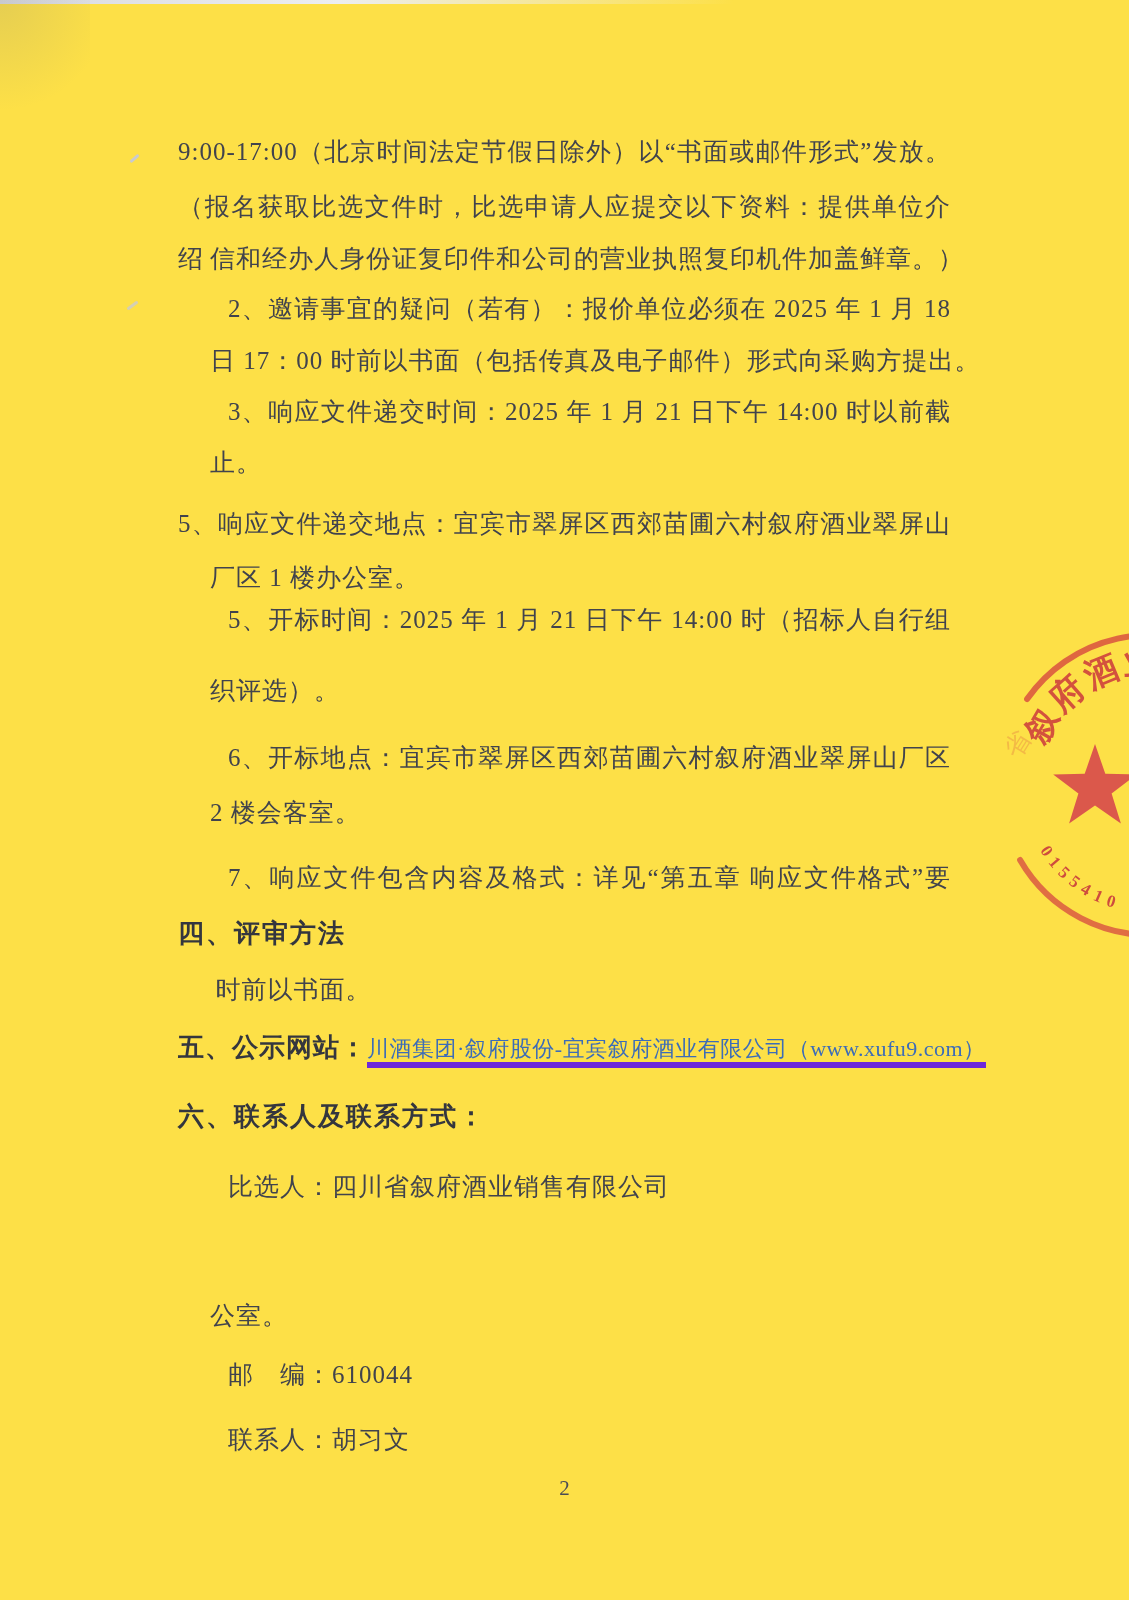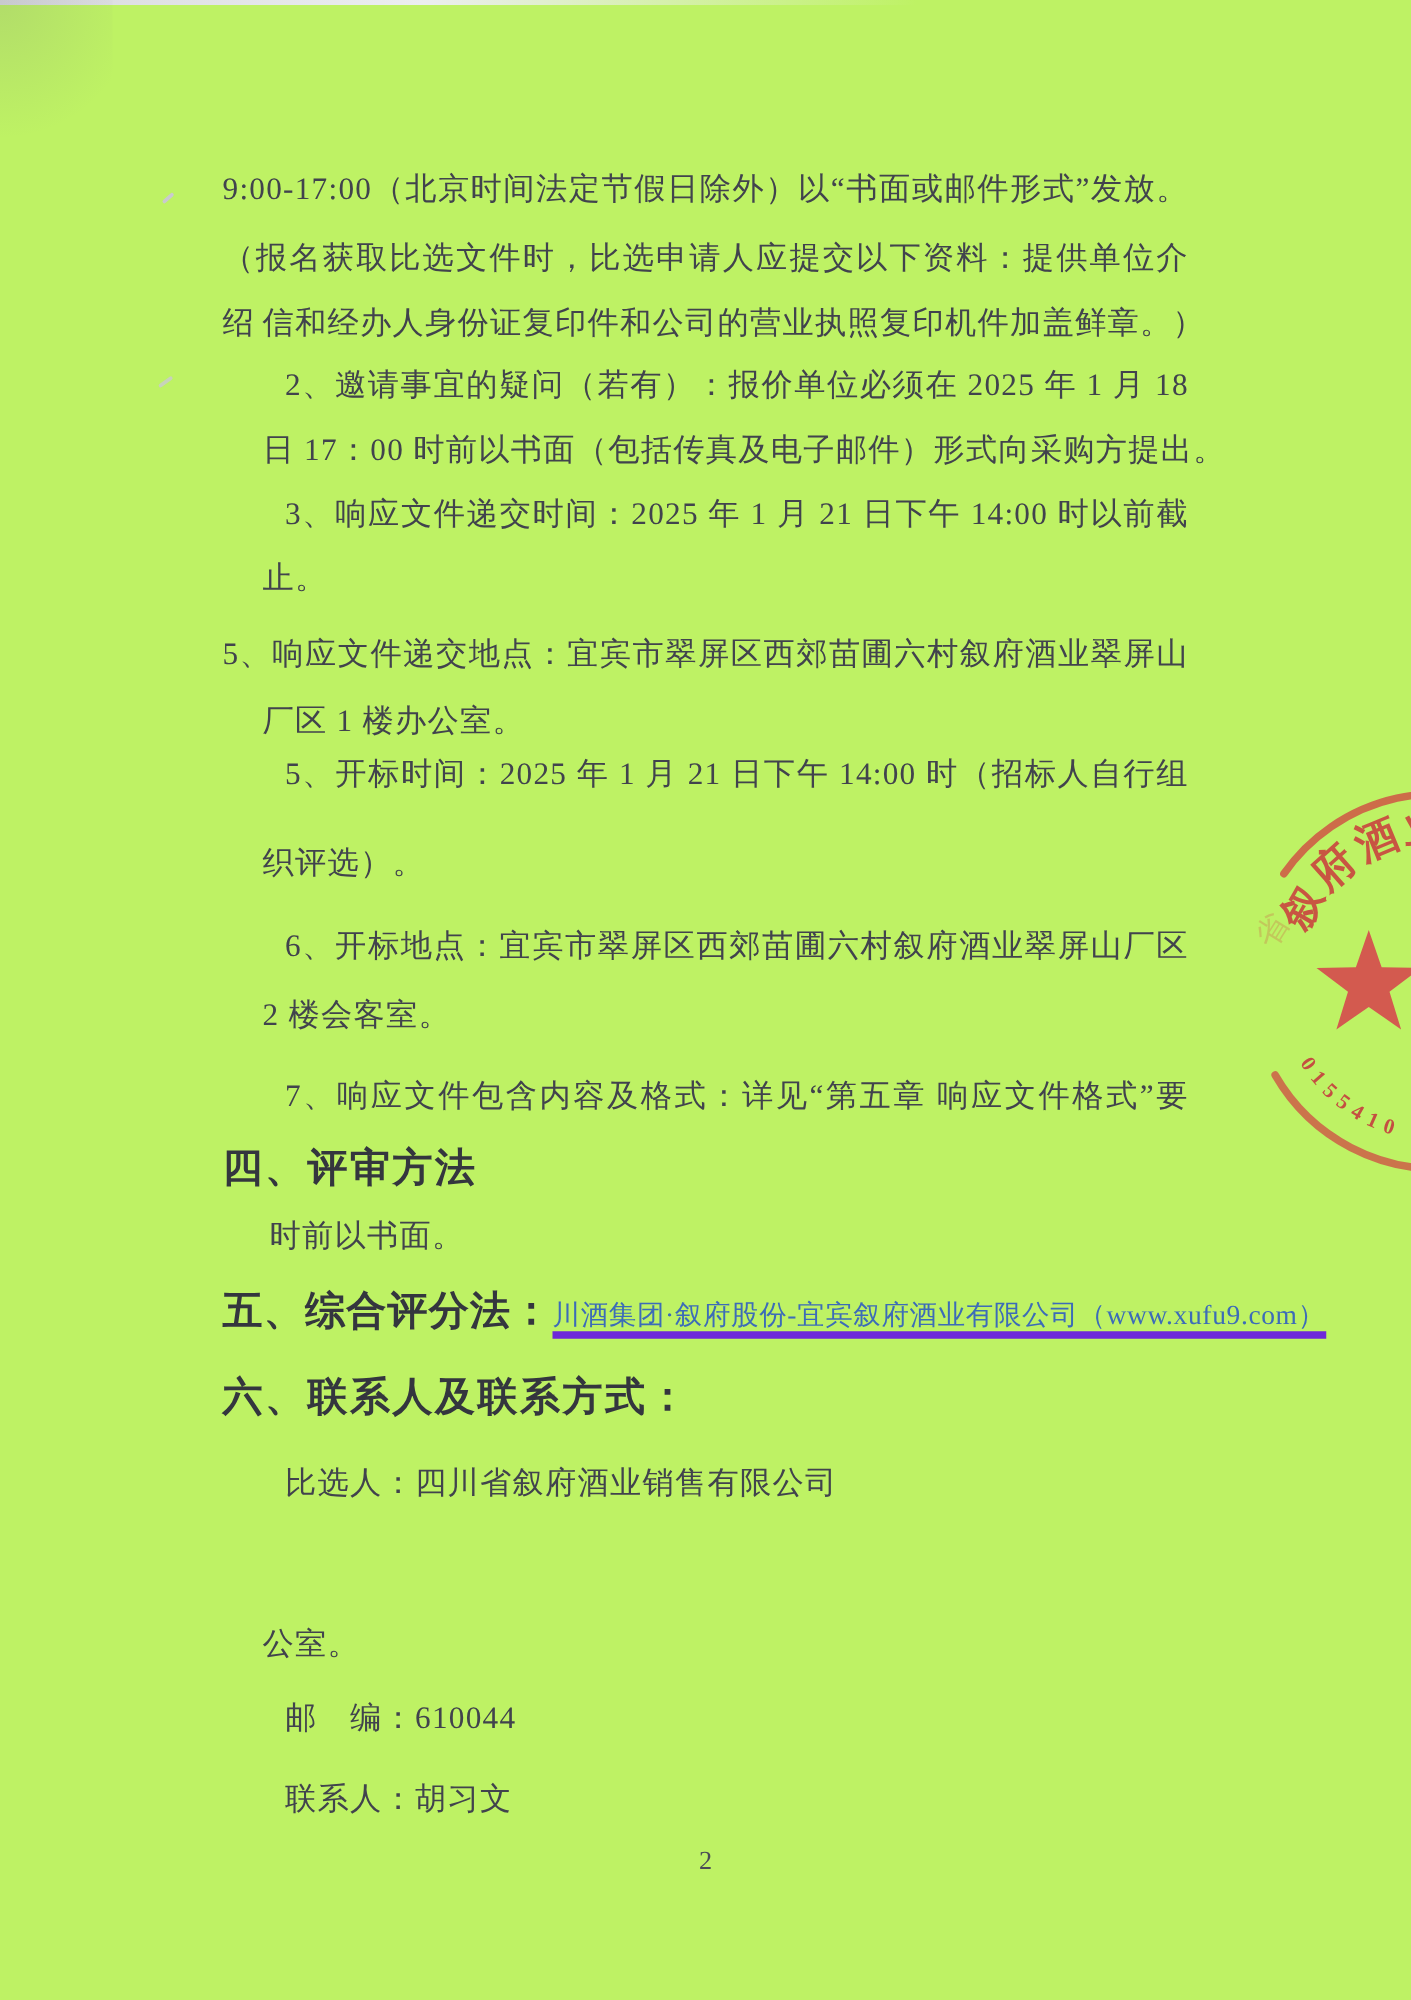--- a/index.html
+++ b/index.html
@@ -1,20 +1,20 @@
 <!DOCTYPE html>
 <html><head>
 <meta charset="utf-8">
 <style>
   html,body{margin:0;padding:0;background:#eef0f2;}
   .page{
     position:relative;
     width:1129px;height:1600px;
     margin:0 auto;
-    background:#bef264;
+    background:#fde047;
     overflow:hidden;
     font-family:"Liberation Serif","DejaVu Serif",serif;
   }
   
   .edge-top{
     position:absolute;top:0;left:0;width:100%;height:4px;
     background:linear-gradient(to right,#d9dade,#eceef1 30%,rgba(255,255,255,0) 65%);
   }
   .edge-corner{
     position:absolute;top:0;left:0;width:90px;height:130px;
@@ -28,21 +28,21 @@
     position:absolute;left:178px;width:773px;
     font-size:25px;line-height:52px;
     letter-spacing:1px;
     color:#41434d;
     white-space:nowrap;
   }
   .wrapok{white-space:normal;margin-left:32px;}
   .fill{white-space:normal;text-align:justify;text-align-last:justify;}
   .ind2{text-indent:2em;}
   .ind15{text-indent:1.5em;}
-  .hd{font-weight:bold;font-size:32px;color:#34363e;letter-spacing:2px;}
+  .hd{font-weight:bold;font-size:26px;color:#34363e;letter-spacing:2px;}
 
   .l1{top:126px;}  .l2{top:181px;}  .l3{top:233px;}
   .l4{top:283px;}  .l5{top:335px;}
   .l6{top:386px;}  .l7{top:437px;}
   .l8{top:498px;}  .l9{top:552px;}
   .l10{top:594px;} .l11{top:665px;}
   .l12{top:732px;} .l13{top:787px;}
   .l14{top:852px;}
   .l15{top:908px;}
   .l16{top:964px;}
@@ -99,21 +99,21 @@
 
   <div class="ln l12 fill ind2">6、开标地点：宜宾市翠屏区西郊苗圃六村叙府酒业翠屏山厂区</div>
   <div class="ln l13 wrapok">2 楼会客室。</div>
 
   <div class="ln l14 fill ind2">7、响应文件包含内容及格式：详见“第五章  响应文件格式”要</div>
 
   <div class="ln l15 hd">四、评审方法</div>
   <div class="ln l16 ind15">时前以书面。</div>
 
   <div class="ln l17">
-    <span class="hd" style="letter-spacing:1px;">五、综合评分法：</span><span class="weblink">川酒集团·叙府股份-宜宾叙府酒业有限公司（www.xufu9.com）</span>
+    <span class="hd" style="letter-spacing:1px;">五、公示网站：</span><span class="weblink">川酒集团·叙府股份-宜宾叙府酒业有限公司（www.xufu9.com）</span>
   </div>
 
   <div class="ln l18 hd">六、联系人及联系方式：</div>
 
   <div class="ln l19 ind2">比选人：四川省叙府酒业销售有限公司</div>
   <div class="ln l21 wrapok">公室。</div>
   <div class="ln l22 ind2">邮　编：610044</div>
   <div class="ln l23 ind2">联系人：胡习文</div>
 
   <div class="pageno">2</div>

